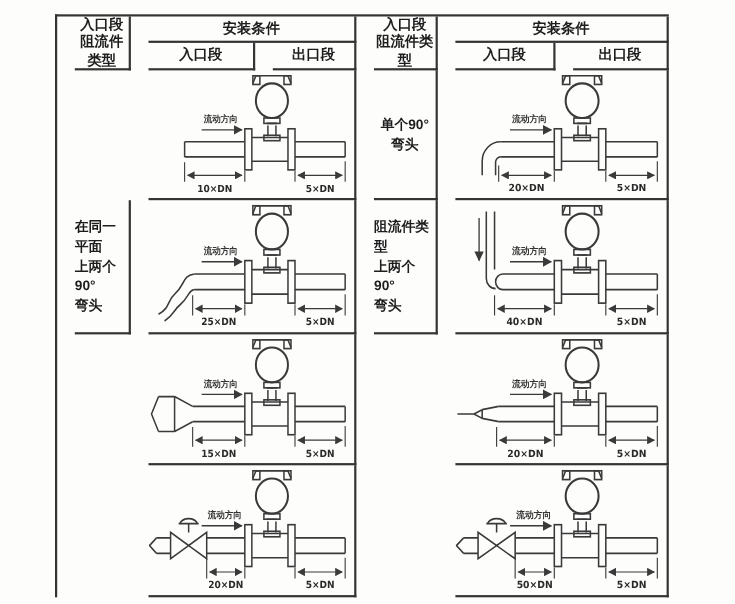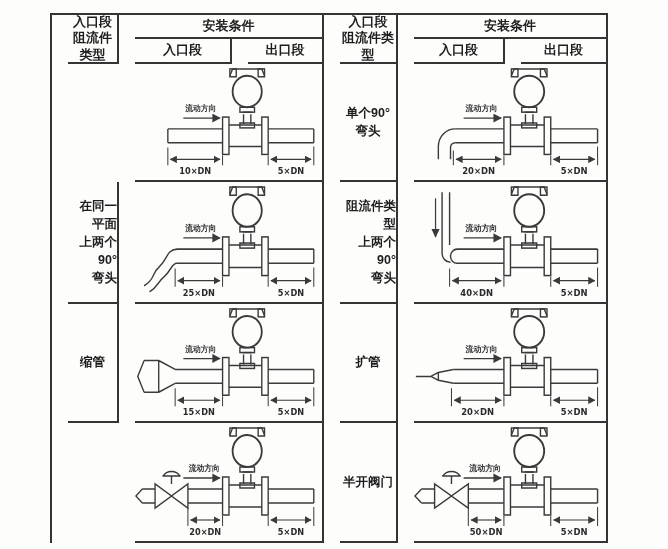--- a/index.html
+++ b/index.html
@@ -14,21 +14,21 @@
     background:#fdfdfc;
   }
   .cell{
     box-sizing:border-box;
     border-right:2px solid #343434;border-bottom:2px solid #343434;
     display:flex;align-items:center;justify-content:center;
     color:#1d1d1d;overflow:hidden;margin-left:16px;
   }
   .hd{font-size:13px;font-weight:600;text-align:right;line-height:1.25;}
   .lbl{font-size:12.5px;font-weight:600;}
-  .lbl .txt{white-space:pre-line;text-align:right;line-height:1.45;}
+  .lbl .txt{white-space:pre-line;text-align:left;line-height:1.45;}
   .lbl.ctr .txt{text-align:center;}
   .span2{white-space:pre-line;text-align:center;}
   .diag{position:relative;padding:0;}
   .diag svg{display:block;width:100%;height:100%;}
   .st{stroke:#3a3a3a;stroke-width:1.5;fill:none;}
   .stf{stroke:#3a3a3a;stroke-width:1.5;fill:#fdfdfc;}
   .dim line{stroke:#3a3a3a;stroke-width:1.1;}
   .dim text{fill:#2a2a2a;font-size:9px;font-weight:600;font-family:"DejaVu Sans","Liberation Sans",sans-serif;}
   .flow text{fill:#333;font-size:8.5px;font-weight:600;}
 </style>
@@ -172,23 +172,20 @@
             <line x1="96" y1="93" x2="96" y2="103"></line>
           <line x1="41" y1="97" x2="93" y2="97" marker-start="url(#mA)" marker-end="url(#mA)"></line>
           <text x="67" y="112" text-anchor="middle">40×DN</text>
         </g>
         <g class="dim">
           <text x="171" y="112" text-anchor="middle">5×DN</text>
         </g>
       </svg>
     </div>
 
-    <div class="cell lbl ctr" style="grid-column:1;grid-row:5">
-        <span class="txt">缩管</span>
-      </div>
     <div class="cell diag" style="grid-column:2/4;grid-row:5">
       <svg viewBox="0 0 205 118" preserveAspectRatio="none">
         <use href="#meter"></use>
         <path class="st" d="M44,66 H96 M44,80 H96"></path>
         <path class="st" d="M10,57 H26 M10,89 H26 M10,57 L3,73 L10,89 M26,57 V89 M26,57 L44,66 M26,89 L44,80"></path>
         <use href="#rdim"></use>
         <g class="flow">
           <text x="72" y="48" text-anchor="middle">流动方向</text>
           <use href="#flowArr"></use>
         </g>
@@ -196,23 +193,20 @@
           <line x1="44" y1="85" x2="44" y2="103"></line>
             <line x1="96" y1="93" x2="96" y2="103"></line>
           <line x1="47" y1="97" x2="93" y2="97" marker-start="url(#mA)" marker-end="url(#mA)"></line>
           <text x="70" y="112" text-anchor="middle">15×DN</text>
         </g>
         <g class="dim">
           <text x="171" y="112" text-anchor="middle">5×DN</text>
         </g>
       </svg>
     </div>
-    <div class="cell lbl ctr" style="grid-column:4;grid-row:5">
-        <span class="txt">扩管</span>
-      </div>
     <div class="cell diag" style="grid-column:5/7;grid-row:5">
       <svg viewBox="0 0 205 118" preserveAspectRatio="none">
         <use href="#meter"></use>
         <path class="st" d="M42,66 H96 M42,80 H96"></path>
         <path class="st" d="M2,73 H18 M18,73 L26,69 M18,73 L26,77 M26,69 V77 M26,69 L42,66 M26,77 L42,80"></path>
         <use href="#rdim"></use>
         <g class="flow">
           <text x="72" y="48" text-anchor="middle">流动方向</text>
           <use href="#flowArr"></use>
         </g>
@@ -246,23 +240,20 @@
           <line x1="58" y1="85" x2="58" y2="103"></line>
             <line x1="96" y1="93" x2="96" y2="103"></line>
           <line x1="61" y1="97" x2="93" y2="97" marker-start="url(#mA)" marker-end="url(#mA)"></line>
           <text x="77" y="112" text-anchor="middle">20×DN</text>
         </g>
         <g class="dim">
           <text x="171" y="112" text-anchor="middle">5×DN</text>
         </g>
       </svg>
     </div>
-    <div class="cell lbl ctr" style="grid-column:4;grid-row:6">
-        <span class="txt">半开阀门</span>
-      </div>
     <div class="cell diag" style="grid-column:5/7;grid-row:6">
       <svg viewBox="0 0 205 118" preserveAspectRatio="none">
         <use href="#meter"></use>
         <path class="st" d="M58,66 H96 M58,80 H96"></path>
         <g>
           <path class="st" d="M8,66 H22 M8,80 H22 M8,66 L1,73 L8,80"></path>
           <path class="stf" d="M22,61 L22,85 L40,73 Z M58,61 L58,85 L40,73 Z"></path>
           <path class="st" d="M40,61 V53 M30,53 H50 M31,53 A10,8 0 0 1 49,53"></path>
         </g>
         <use href="#rdim"></use>

